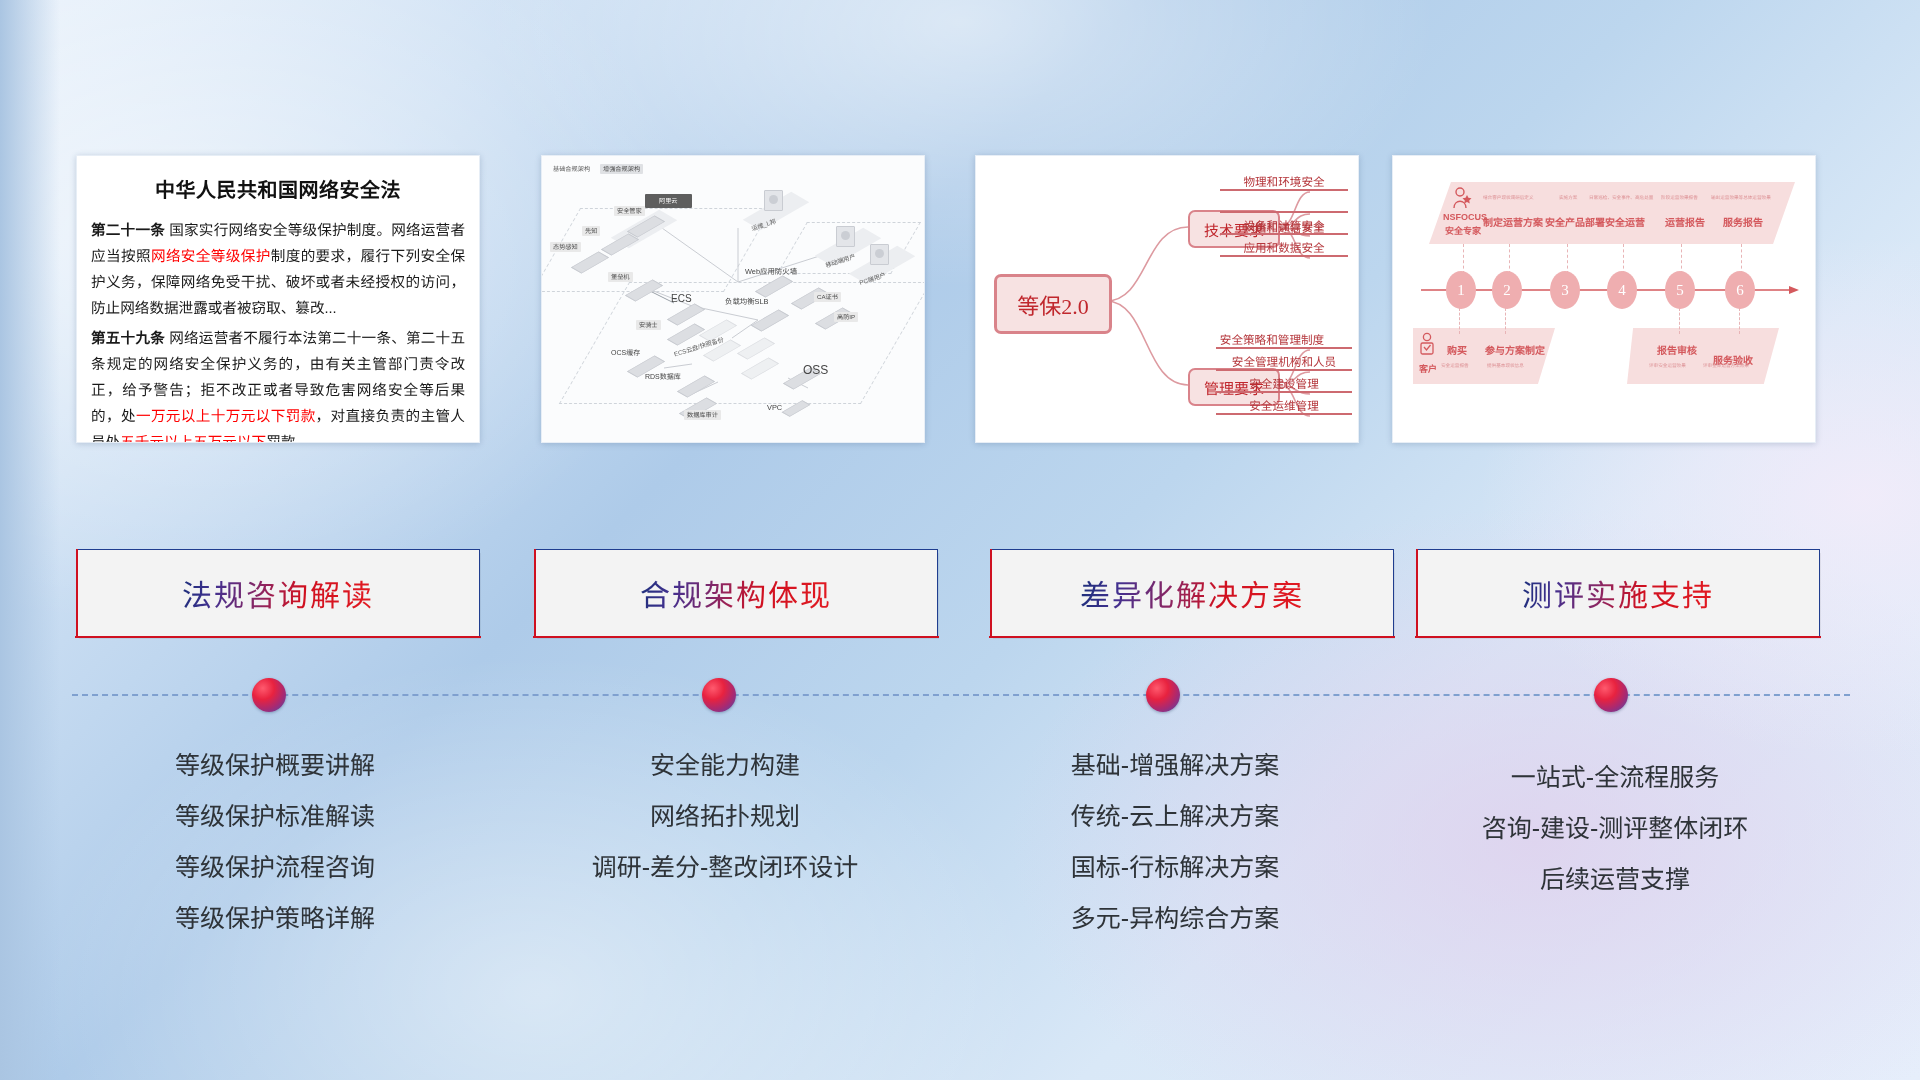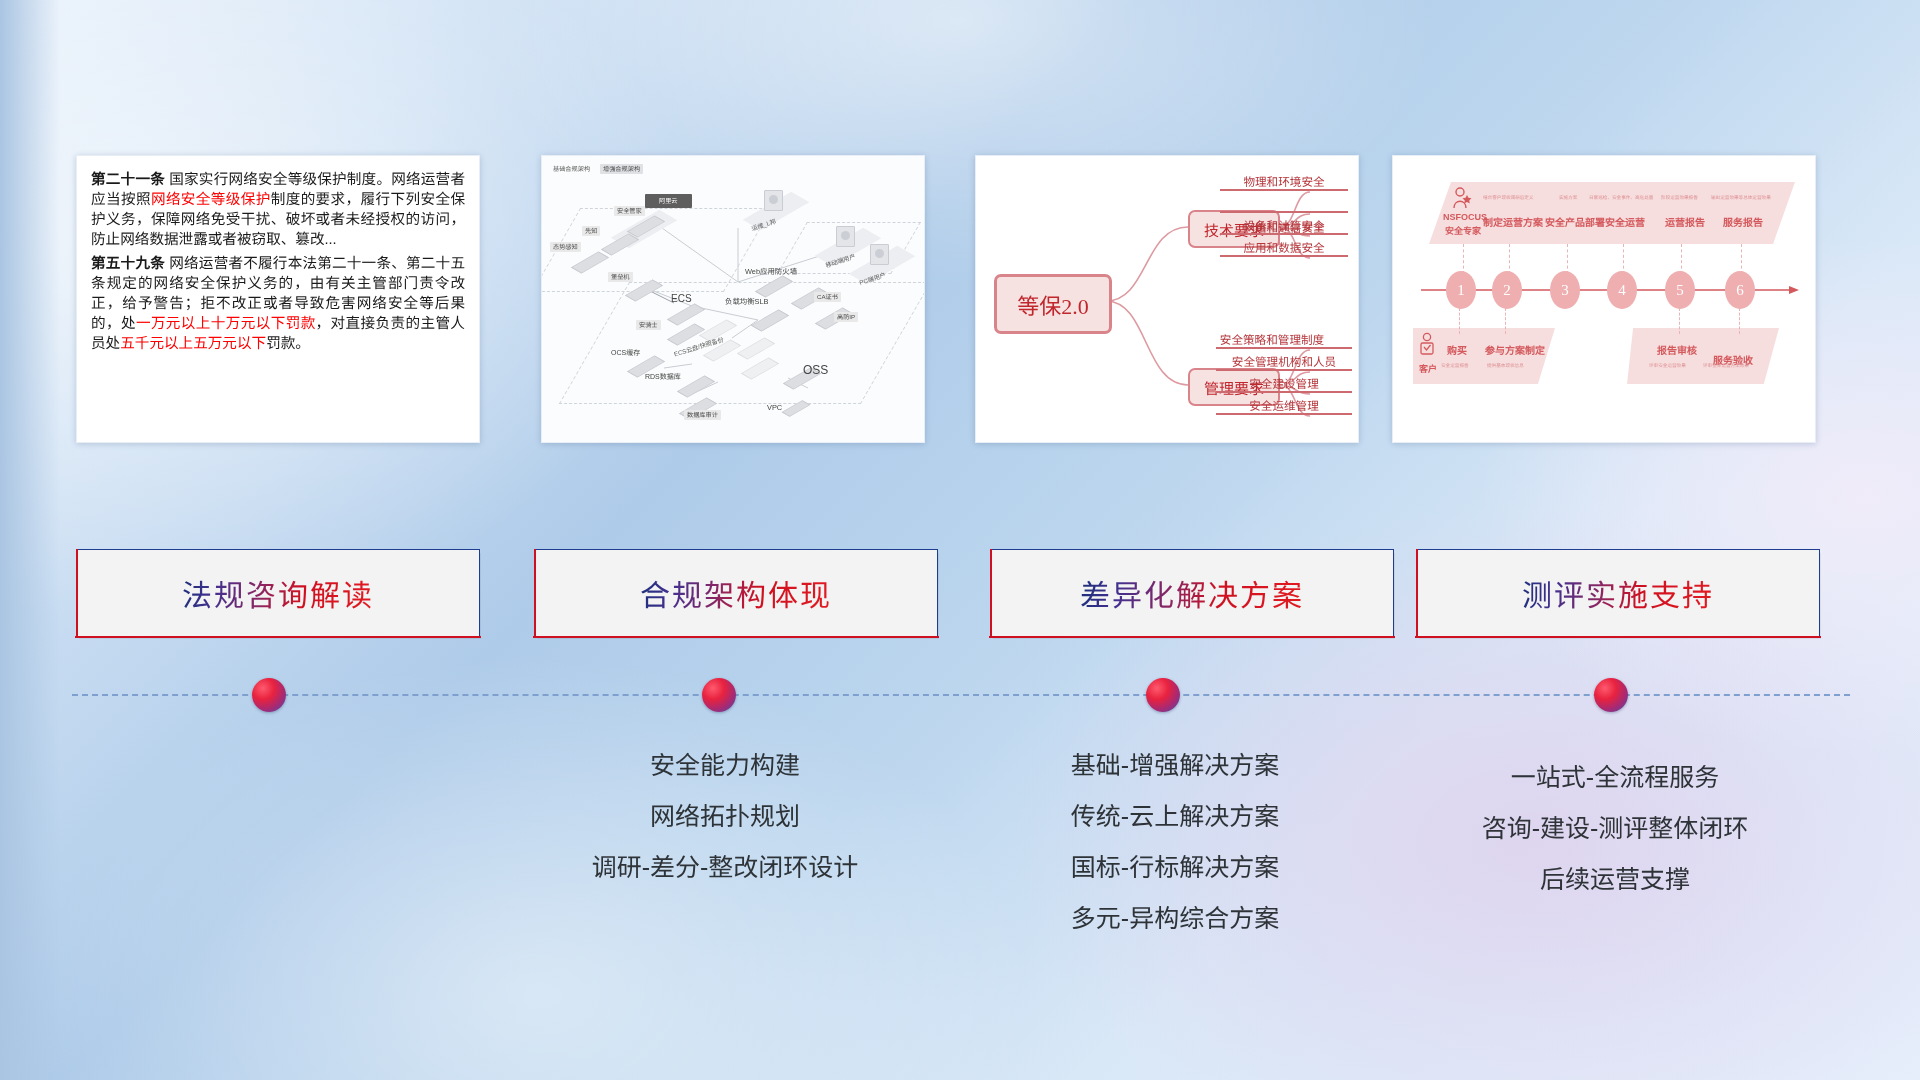--- a/index.html
+++ b/index.html
@@ -28,21 +28,21 @@
 
   
   #cards{position:absolute;left:0;top:0;width:1920px;height:460px;}
   .card{position:absolute;background:#fff;box-shadow:0 1px 6px rgba(40,70,110,.22);
         overflow:hidden;border:1px solid #e7eef6;box-sizing:border-box;}
 
   
   #card-law{left:76px;top:155px;width:404px;height:288px;padding:13px 14px 10px;}
   #card-law .law-title{text-align:center;font-weight:bold;font-size:20px;color:#111;
         letter-spacing:.5px;margin:5px 0 14px;}
-  #card-law .law-p{font-size:14.6px;line-height:20px;color:#1a1a1a;text-align:justify;margin:0 0 4px;}
+  #card-law .law-p{font-size:14.6px;line-height:26px;color:#1a1a1a;text-align:justify;margin:0 0 4px;}
   #card-law .law-p b{font-weight:bold;}
   #card-law .red{color:#ff0000;}
 
   
   #card-arch{left:541px;top:155px;width:384px;height:288px;background:#fbfcfd;}
   #arch-canvas{position:absolute;inset:0;}
   .arch-label{position:absolute;font-size:6.2px;color:#4c4c4c;background:#e9e9e9;
      padding:1px 3px;white-space:nowrap;border-radius:1px;line-height:1.25;}
   .arch-label.plain{background:transparent;color:#5a5a5a;}
   .arch-label.dark{background:#5e5e5e;color:#fff;}
@@ -125,20 +125,21 @@
   <div class="bg-l3"></div>
   <div class="bg-l4"></div>
   <div class="bg-l5"></div>
   <div class="bg-l6"></div>
   <div class="bg-l7"></div>
 </div>
 
 <div id="cards">
 
   <div class="card" id="card-law">
+    <div class="law-title">中华人民共和国网络安全法</div>
     <p class="law-p">
       <b>第二十一条</b><span> 国家实行网络安全等级保护制度。网络运营者应当按照</span><span class="red">网络安全等级保护</span><span>制度的要求，履行下列安全保护义务，保障网络免受干扰、破坏或者未经授权的访问，防止网络数据泄露或者被窃取、篡改...</span>
     </p>
     <p class="law-p">
       <b>第五十九条</b><span>  网络运营者不履行本法第二十一条、第二十五条规定的网络安全保护义务的，由有关主管部门责令改正，给予警告；拒不改正或者导致危害网络安全等后果的，处</span><span class="red">一万元以上十万元以下罚款</span><span>，对直接负责的主管人员处</span><span class="red">五千元以上五万元以下</span><span>罚款。</span>
     </p>
   </div>
 
   <div class="card" id="card-arch">
     <div id="arch-canvas">
@@ -376,20 +377,26 @@
 
 <div id="timeline">
   <div id="tl-line"></div>
   <div class="tl-dot" id="tl-dot-0"></div>
   <div class="tl-dot" id="tl-dot-1"></div>
   <div class="tl-dot" id="tl-dot-2"></div>
   <div class="tl-dot" id="tl-dot-3"></div>
 </div>
 
 <div id="lists">
+  <div class="col" id="col-0">
+    <div class="li">等级保护概要讲解</div>
+    <div class="li">等级保护标准解读</div>
+    <div class="li">等级保护流程咨询</div>
+    <div class="li">等级保护策略详解</div>
+  </div>
   <div class="col" id="col-1">
     <div class="li">安全能力构建</div>
     <div class="li">网络拓扑规划</div>
     <div class="li">调研-差分-整改闭环设计</div>
   </div>
   <div class="col" id="col-2">
     <div class="li">基础-增强解决方案</div>
     <div class="li">传统-云上解决方案</div>
     <div class="li">国标-行标解决方案</div>
     <div class="li">多元-异构综合方案</div>

